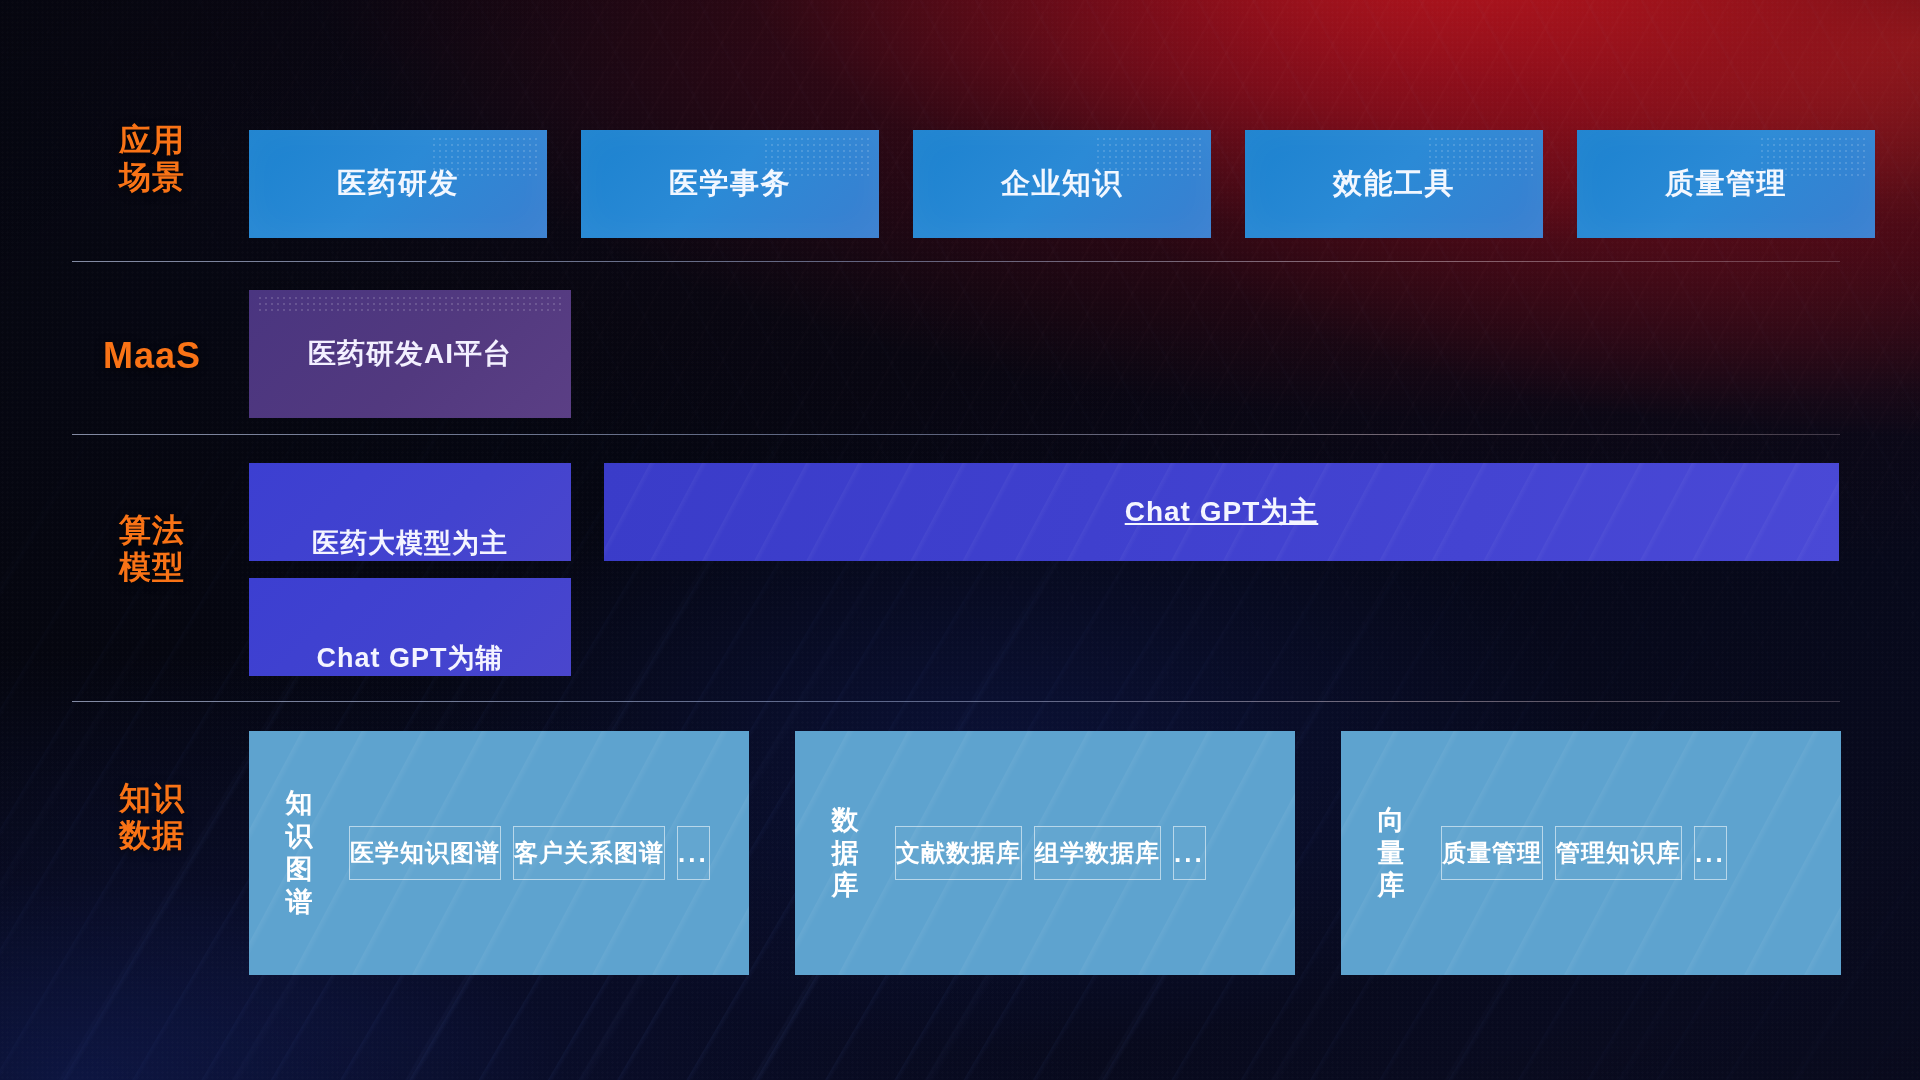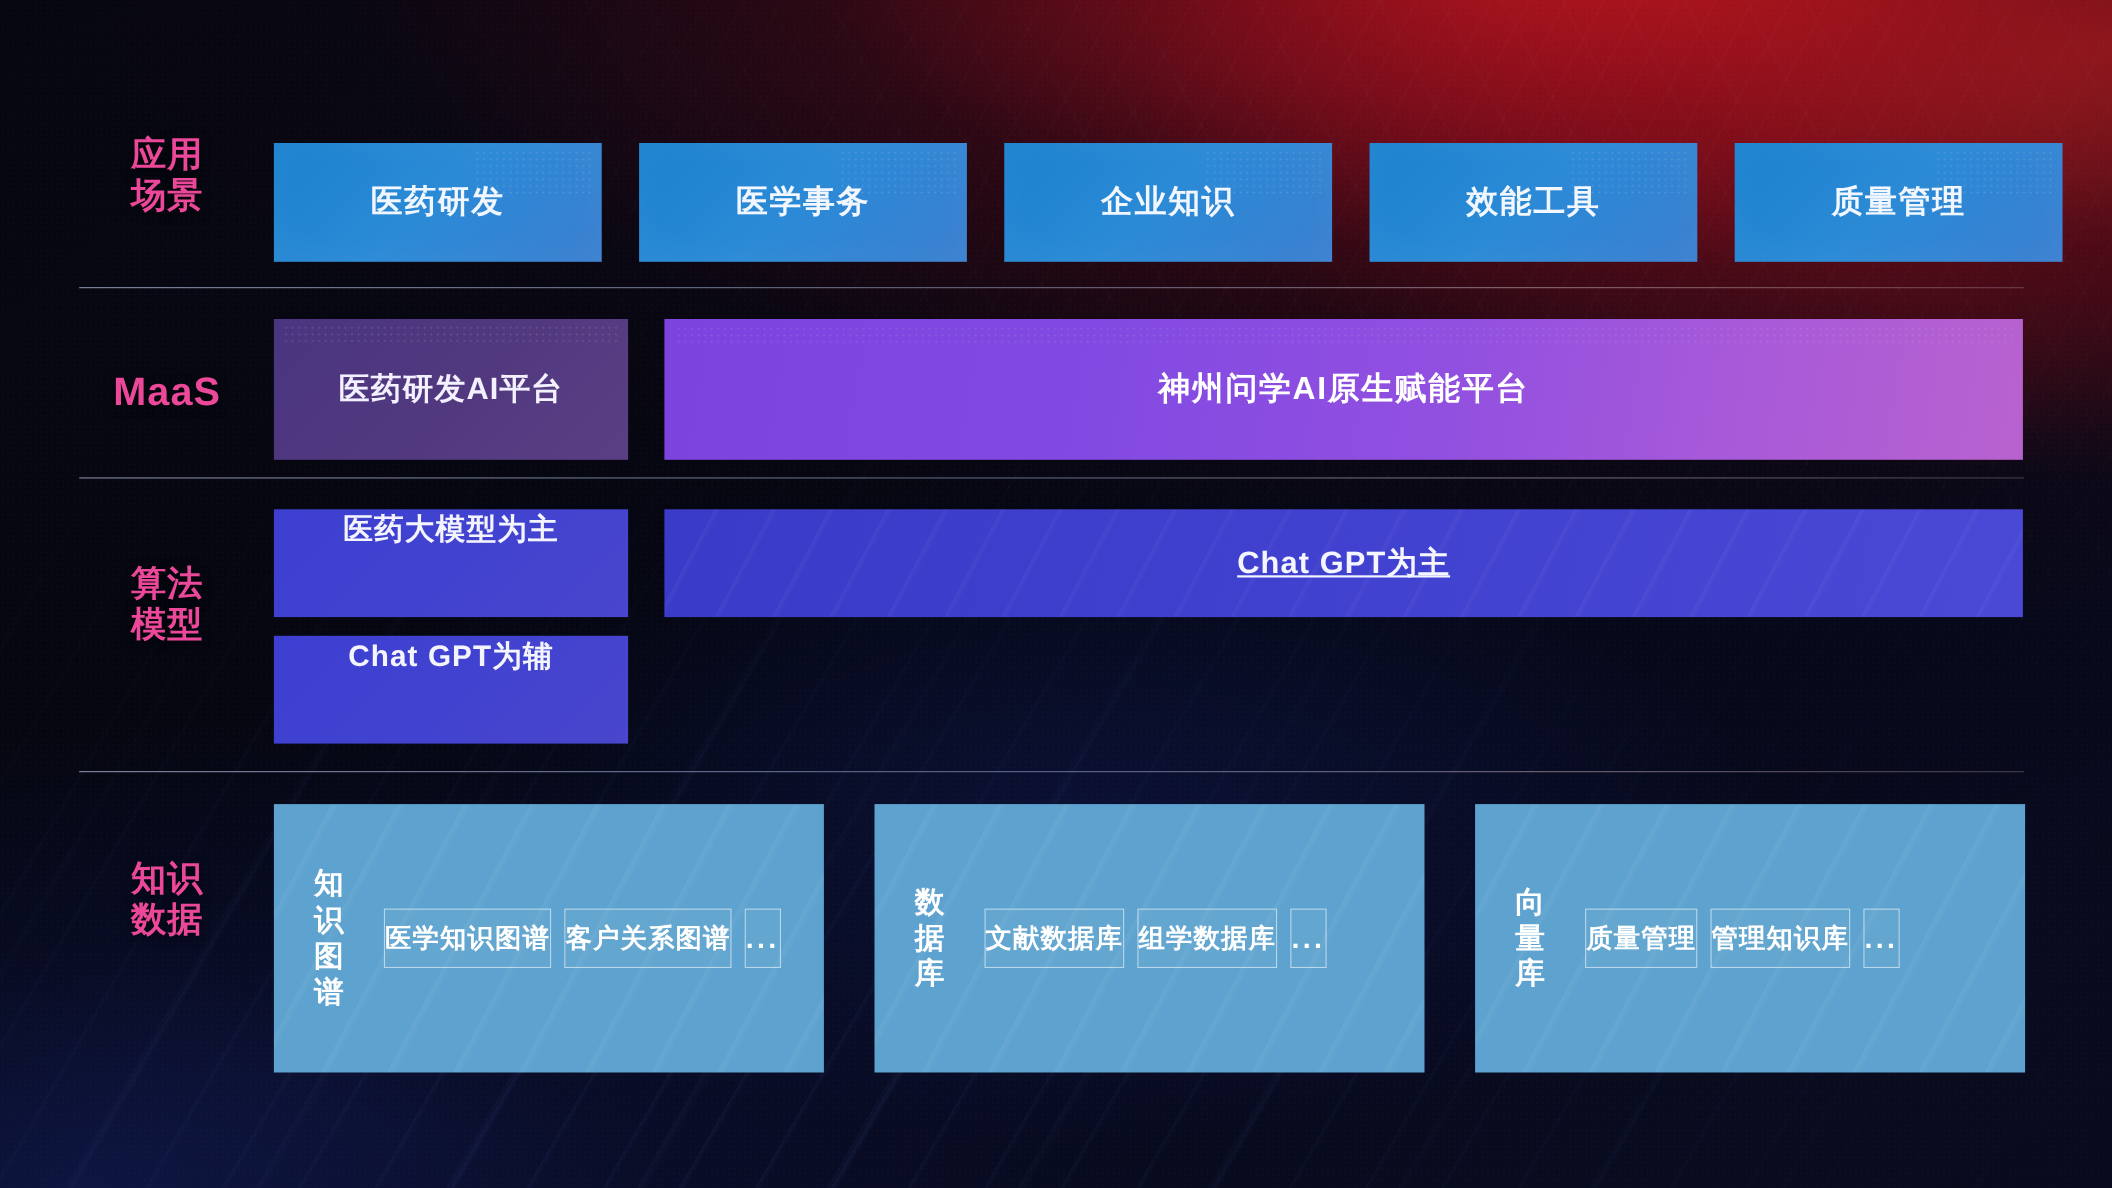--- a/index.html
+++ b/index.html
@@ -67,21 +67,21 @@
   
   .content {
     position: absolute;
     inset: 0;
   }
 
   .row-label {
     position: absolute;
     left: 78px;
     width: 148px;
-    color: #ec4899;
+    color: #f97316;
     font-weight: 700;
     text-align: center;
     line-height: 1.16;
     letter-spacing: 1px;
     text-shadow: 0 2px 10px rgba(0,0,0,0.65);
   }
   .row-label .lbl-line { display: block; }
 
   .divider {
     position: absolute;
@@ -186,21 +186,21 @@
   .algo-line {
     display: flex;
     gap: 33px;
     margin-bottom: 17px;
   }
   .algo-line:last-child { margin-bottom: 0; }
   .algo-left {
     width: 322px;
     height: 98px;
     display: flex;
-    align-items: flex-start;
+    align-items: flex-end;
     justify-content: center;
     color: #f4f4ff;
     font-size: 27px;
     font-weight: 700;
     letter-spacing: 1px;
     background: linear-gradient(135deg, #3c3fd1 0%, #4243cf 60%, #4a46cd 100%);
   }
   .algo-right {
     width: 1235px;
     height: 98px;
@@ -330,23 +330,20 @@
     <div class="divider" style="top:261px;"></div>
 
     <div class="row-label" style="top:335px; font-size:36px;">
       <span class="lbl-line">MaaS</span>
     </div>
 
     <div class="maas-row">
       <div class="maas-left">
         <span>医药研发AI平台</span>
       </div>
-      <div class="maas-right">
-        <span>神州问学AI原生赋能平台</span>
-      </div>
     </div>
 
     <div class="divider" style="top:434px;"></div>
 
     <div class="row-label" style="top:512px; font-size:32px;">
       <span class="lbl-line">算法</span>
       <span class="lbl-line">模型</span>
     </div>
 
     <div class="algo-wrap">

